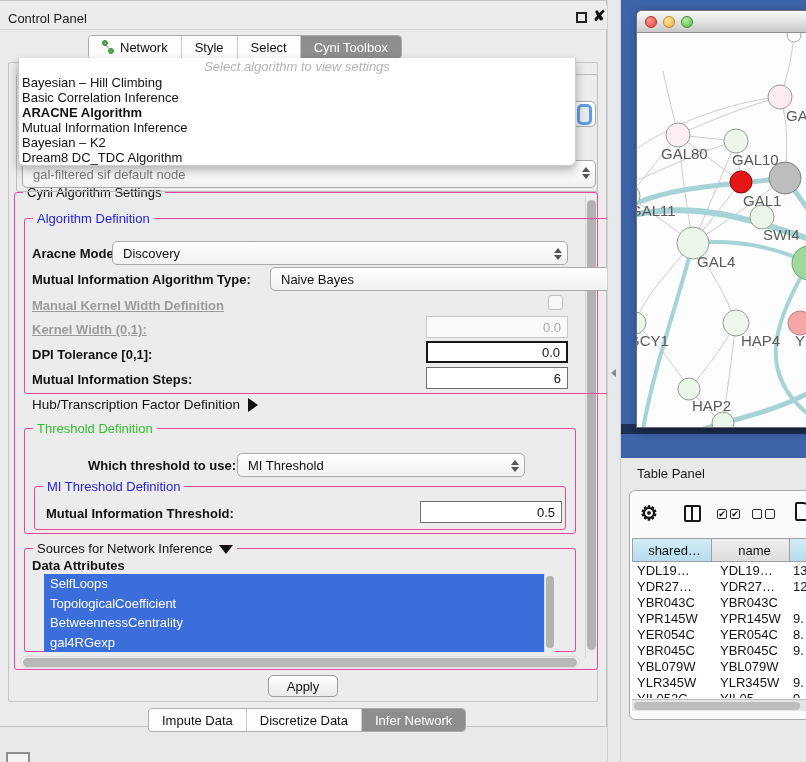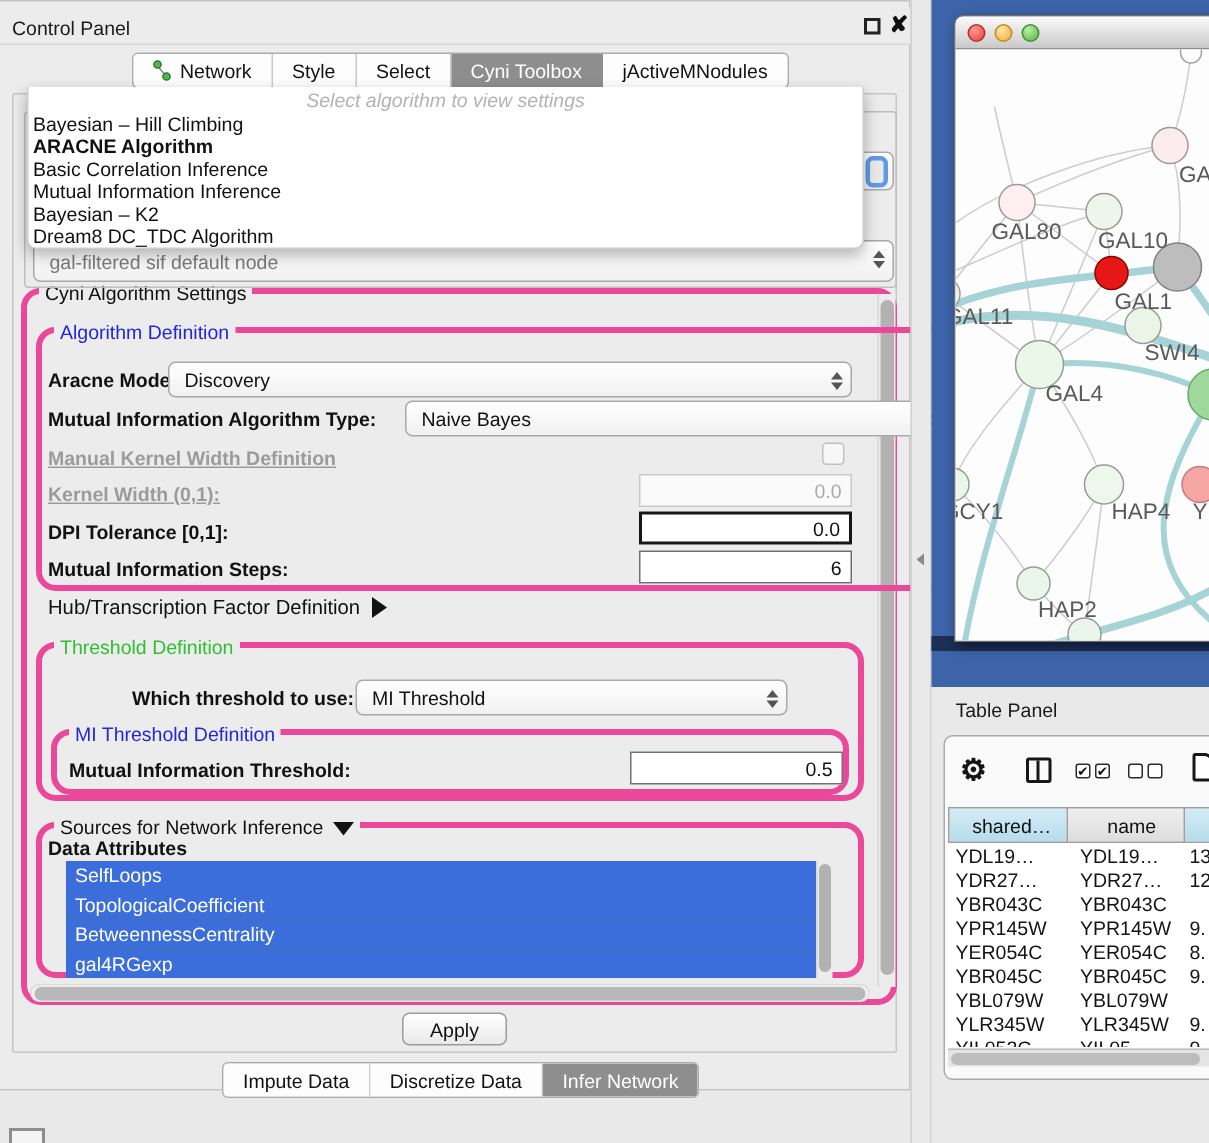--- a/index.html
+++ b/index.html
@@ -18,21 +18,21 @@
   .seg { display:flex; align-items:stretch; background:#fdfdfd; border:1px solid #ababab; border-radius:4px; height:24px; overflow:hidden; }
   .seg .s-item { display:flex; align-items:center; padding:0 13px; font-size:13px; color:#111; border-right:1px solid #c9c9c9; cursor:pointer; background:#fdfdfd; white-space:nowrap; }
   .seg .s-item:last-child { border-right:none; }
   .seg .s-item.sel { background:#8e8e8e; color:#fff; border-right-color:#8e8e8e; }
   .top-tabs { left:88px; top:35px; }
   .bottom-tabs { left:148px; top:708px; }
 
   .cp-inner { left:8px; top:62px; width:590px; height:640px; border:1px solid #c6c6c6; border-radius:2px; background:#ececec; }
 
   
-  .grp { position:absolute; border:4px solid #ec4899; border-radius:13px; }
+  .grp { position:absolute; border:1px solid #ec4899; border-radius:3px; }
   .grp-title { position:absolute; top:-8px; left:8px; background:#ececec; padding:0 4px; font-size:13px; white-space:nowrap; }
   .t-blue { color:#2424dd; }
   .t-green { color:#2fbf2f; }
 
   .lbl { position:absolute; font-size:13px; white-space:nowrap; }
   .b { font-weight:bold; }
   .dis { color:#9b9b9b;text-decoration:underline; }
 
   
   .combo { position:absolute; height:24px; background:linear-gradient(#ffffff,#f1f1f1); border:1px solid #a9a9a9; border-radius:5px; display:flex; align-items:center; padding-left:10px; font-size:13px; color:#111; cursor:pointer; }
@@ -139,44 +139,41 @@
   </div>
   <div class="s-item">
       <span>Style</span>
     </div>
   <div class="s-item">
       <span>Select</span>
     </div>
   <div class="s-item sel">
       <span>Cyni Toolbox</span>
     </div>
-  <div class="s-item">
-      <span>jActiveMNodules</span>
-    </div>
 </div>
 
 <div class="abs cp-inner"></div>
 
 <div class="abs grp bg-grp"></div>
 <div class="abs combo bg-combo1">
     <span class="bg-ring"></span>
   </div>
 <div class="abs combo bg-combo2">
   <span>gal-filtered sif default node</span>
   <span class="stepper">
       <span class="tri-up"></span>
       <span class="tri-dn"></span>
     </span>
 </div>
 
 <div class="abs popup">
   <div class="pop-ph">Select algorithm to view settings</div>
   <div class="pop-item">Bayesian – Hill Climbing</div>
+  <div class="pop-item">Basic Correlation Inference</div>
   <div class="pop-item sel">ARACNE Algorithm</div>
-  <div class="pop-item">Basic Correlation Inference</div>
   <div class="pop-item">Mutual Information Inference</div>
   <div class="pop-item">Bayesian – K2</div>
   <div class="pop-item">Dream8 DC_TDC Algorithm</div>
 </div>
 
 <div class="abs grp" style="left:14px; top:192px; width:584px; height:478px;">
   <span class="grp-title">Cyni Algorithm Settings</span>
 </div>
 <div class="abs vscroll" style="left:585px; top:196px; width:12px; height:462px;">
   <span class="vthumb" style="top:4px; height:450px;"></span>

